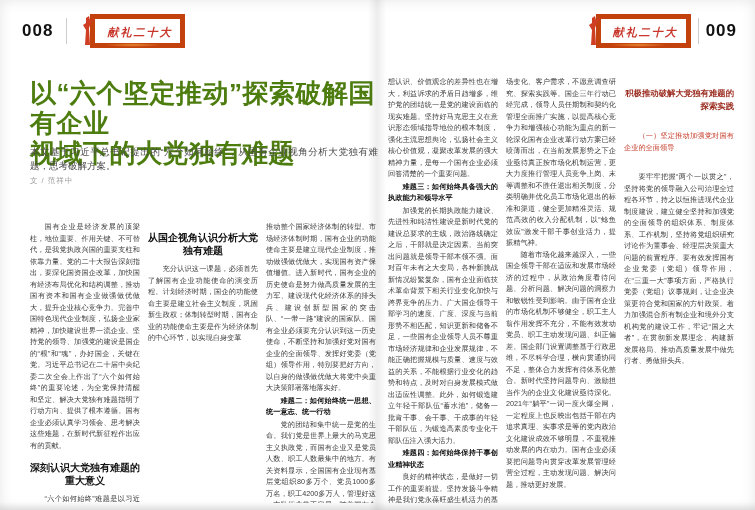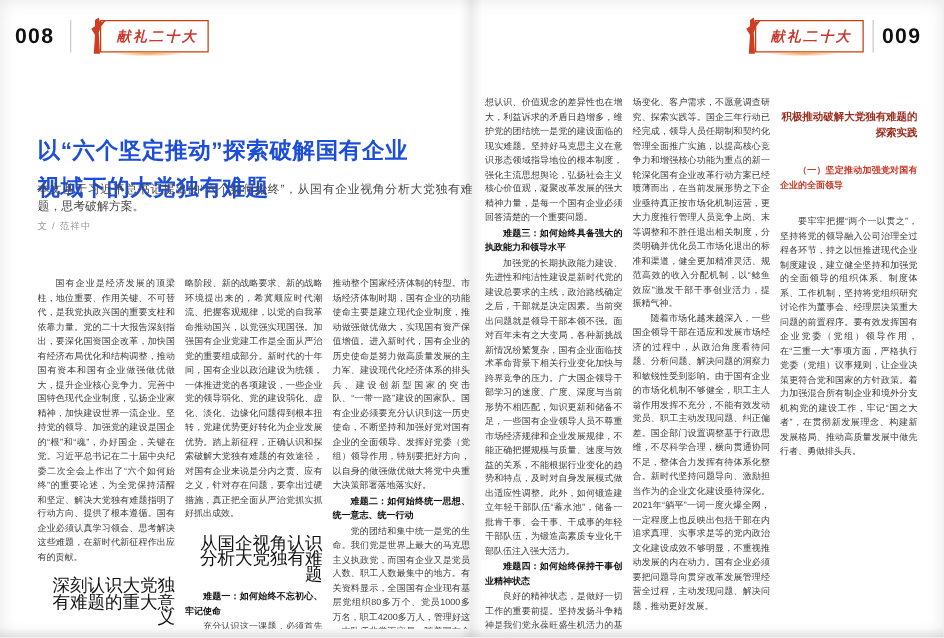--- a/index.html
+++ b/index.html
@@ -5,52 +5,52 @@
   html,body{margin:0;padding:0;background:#f4f3f1;font-family:"Liberation Sans","DejaVu Sans",sans-serif;}
   .spread{position:relative;width:755px;height:510px;background:#ffffff;overflow:hidden;
           box-shadow:inset 0 0 14px rgba(0,0,0,0.10);}
   .gutter{position:absolute;left:368px;top:0;width:18px;height:100%;
           background:linear-gradient(90deg,rgba(0,0,0,0) 0%,rgba(0,0,0,0.07) 50%,rgba(0,0,0,0) 100%);}
   .edge-bottom{position:absolute;left:0;bottom:0;width:100%;height:8px;
           background:linear-gradient(180deg,rgba(0,0,0,0) 0%,rgba(0,0,0,0.08) 100%);}
 
   
   .hdr{position:absolute;top:14px;display:flex;align-items:center;gap:7px;}
-  .hdr-left{left:12px;gap:13px;}
+  .hdr-left{left:22px;gap:13px;}
   .hdr-right{right:18px;}
   .pagenum{font-size:17px;font-weight:bold;color:#111;letter-spacing:1px;}
   .hdr-divider{width:1px;height:26px;background:#cccccc;}
   .logo{position:relative;display:flex;align-items:center;}
   .logo-figure{margin-right:-6px;z-index:2;}
-  .logo-box{border:1px solid #c2410c;padding:3px 8px 3px 12px;position:relative;background:#fff;}
+  .logo-box{border:5px solid #c2410c;padding:3px 8px 3px 12px;position:relative;background:#fff;}
   .logo-text{font-size:11px;font-weight:bold;font-style:italic;color:#c9372c;letter-spacing:2px;white-space:nowrap;}
   .logo-flair{position:absolute;left:8px;bottom:-4px;width:70%;height:4px;border-radius:50%;
               background:radial-gradient(ellipse at center,rgba(238,150,60,0.85) 0%,rgba(238,150,60,0) 70%);}
 
   
-  .title{position:absolute;left:30px;top:78px;width:345px;color:#1d4ed8;
-         font-size:18px;line-height:30px;font-weight:bold;letter-spacing:0.5px;margin-top:27px;}
+  .title{position:absolute;left:30px;top:78px;width:345px;color:#4d7c0f;
+         font-size:26px;line-height:30px;font-weight:bold;letter-spacing:0.5px;}
   .subtitle{position:absolute;left:30px;top:145px;width:348px;color:#4a4a4a;
             font-size:9.5px;line-height:13.5px;text-align:justify;}
   .byline{position:absolute;left:30px;top:176px;color:#9a9a9a;font-size:7.5px;letter-spacing:1px;}
 
   
   .cols{position:absolute;display:grid;grid-template-columns:repeat(3,110px);column-gap:8px;overflow:hidden;}
   .cols-left{left:30px;top:221px;width:346px;height:282px;}
   .cols-right{left:388px;top:76px;width:346px;height:427px;}
   .col{width:110px;overflow:hidden;}
   .blk{font-size:7.2px;line-height:11.5px;color:#3b3b3b;text-align:justify;word-break:break-all;margin:0;}
   .blk.paragraph{text-indent:2em;}
   .blk.paragraph-cont{text-indent:0;}
-  .blk.section-heading{font-weight:normal;color:#111;font-size:14px;line-height:12.5px;
-                       margin:11px 0 6px 0;text-align:right;}
+  .blk.section-heading{font-weight:bold;color:#111;font-size:10px;line-height:12.5px;
+                       margin:11px 0 6px 0;text-align:center;}
   .blk.section-heading-red{font-weight:bold;color:#9b2d20;font-size:8.4px;line-height:12.5px;
                        margin:11px 0 6px 0;text-align:right;}
   .blk.subheading{font-weight:bold;color:#111;text-indent:2em;margin:1px 0;}
-  .blk.subheading-red{font-weight:bold;color:#c53a28;text-indent:2em;margin:18px 0;}
+  .blk.subheading-red{font-weight:normal;color:#c53a28;text-indent:2em;margin:18px 0;}
 </style>
 </head>
 <body>
 
 <div class="spread">
 
   <div class="hdr hdr-left">
     <span class="pagenum">008</span>
     <span class="hdr-divider"></span>
     <span class="logo">
@@ -85,23 +85,21 @@
   <div class="subtitle">本文基于习近平总书记提出的“六个如何始终”，从国有企业视角分析大党独有难题，思考破解方案。</div>
   <div class="byline">文 / 范祥中</div>
 
   <div class="cols cols-left">
       <div class="col">
         <div class="blk paragraph">国有企业是经济发展的顶梁柱，地位重要、作用关键、不可替代，是我党执政兴国的重要支柱和依靠力量。党的二十大报告深刻指出，要深化国资国企改革，加快国有经济布局优化和结构调整，推动国有资本和国有企业做强做优做大，提升企业核心竞争力。完善中国特色现代企业制度，弘扬企业家精神，加快建设世界一流企业。坚持党的领导、加强党的建设是国企的“根”和“魂”，办好国企，关键在党。习近平总书记在二十届中央纪委二次全会上作出了“六个如何始终”的重要论述，为全党保持清醒和坚定、解决大党独有难题指明了行动方向、提供了根本遵循。国有企业必须认真学习领会、思考解决这些难题，在新时代新征程作出应有的贡献。</div>
         <div class="blk section-heading">深刻认识大党独有难题的重大意义</div>
         <div class="blk paragraph">“六个如何始终”难题是以习近平同志为核心的党中央应对中华民族伟大复兴战略全局和世界百年未有之大变局，立足党的百年奋斗实践，面对新的战略机遇、新的战略任务、新的战</div>
       </div>
       <div class="col">
-        <div class="blk paragraph-cont">略阶段、新的战略要求、新的战略环境提出来的，希冀顺应时代潮流、把握客观规律，以党的自我革命推动国兴，以党强实现国强。加强国有企业党建工作是全面从严治党的重要组成部分。新时代的十年间，国有企业以政治建设为统领，一体推进党的各项建设，一些企业党的领导弱化、党的建设弱化、虚化、淡化、边缘化问题得到根本扭转，党建优势更好转化为企业发展优势。踏上新征程，正确认识和探索破解大党独有难题的有效途径，对国有企业来说是分内之责、应有之义，针对存在问题，要拿出过硬措施，真正把全面从严治党抓实抓好抓出成效。</div>
         <div class="blk section-heading">从国企视角认识分析大党独有难题</div>
-        <div class="blk subheading">难题一：如何始终不忘初心、牢记使命</div>
         <div class="blk paragraph">充分认识这一课题，必须首先了解国有企业功能使命的演变历程。计划经济时期，国企的功能使命主要是建立社会主义制度，巩固新生政权；体制转型时期，国有企业的功能使命主要是作为经济体制的中心环节，以实现自身变革</div>
       </div>
       <div class="col">
         <div class="blk paragraph-cont">推动整个国家经济体制的转型。市场经济体制时期，国有企业的功能使命主要是建立现代企业制度，推动做强做优做大，实现国有资产保值增值。进入新时代，国有企业的历史使命是努力做高质量发展的主力军、建设现代化经济体系的排头兵、建设创新型国家的突击队、“一带一路”建设的国家队。国有企业必须要充分认识到这一历史使命，不断坚持和加强好党对国有企业的全面领导、发挥好党委（党组）领导作用，特别要把好方向，以自身的做强做优做大将党中央重大决策部署落地落实好。</div>
         <div class="blk subheading">难题二：如何始终统一思想、统一意志、统一行动</div>
         <div class="blk paragraph">党的团结和集中统一是党的生命。我们党是世界上最大的马克思主义执政党，而国有企业又是党员人数、职工人数最集中的地方。有关资料显示，全国国有企业现有基层党组织80多万个、党员1000多万名，职工4200多万人，管理好这一支队伍非常不容易。随着国有企业与市场经济基本制度的紧密结合，以及社会多元化发展，不同领域、文化、年龄、地区的党员思</div>
       </div>
     </div>
   <div class="cols cols-right">
       <div class="col">

